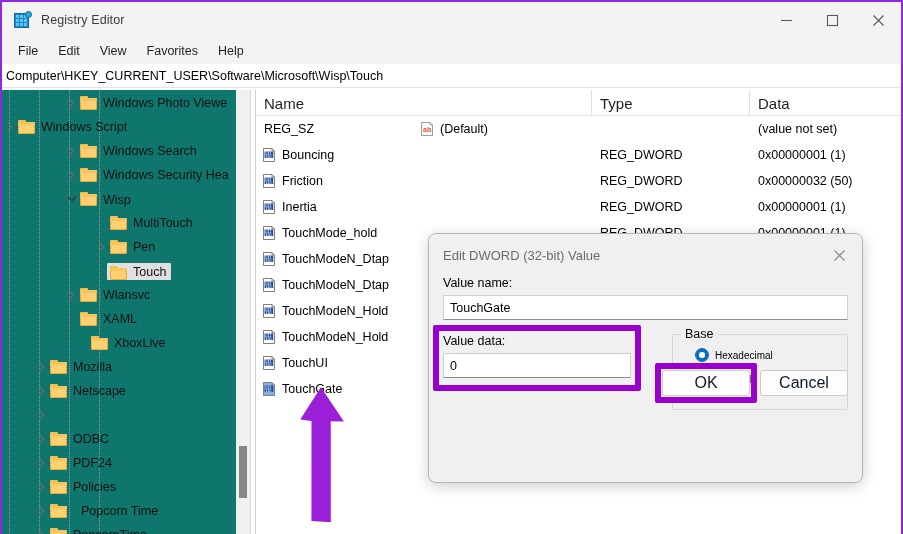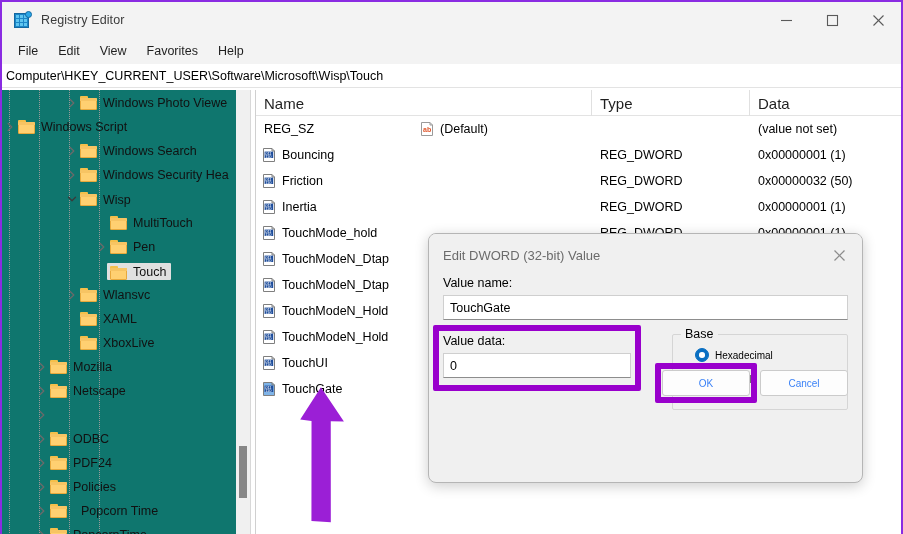--- a/index.html
+++ b/index.html
@@ -359,22 +359,22 @@
     right: 14px; bottom: 14px;
     display: flex;
     gap: 10px;
     align-items: center;
   }
   .btn {
     width: 88px; height: 26px;
     background: #fdfdfd;
     border: 1px solid #cbcbcb;
     border-radius: 3px;
-    font-size: 10px;
-    color: #3b82f6;
+    font-size: 16px;
+    color: #0f172a;
     display: flex;
     align-items: center;
     justify-content: center;
   }
   .ok-wrap { position: relative; }
   .hl-ok {
     position: absolute;
     left: -7px; top: -7px;
     width: 102px; height: 40px;
     border: 6px solid #9900cc;
@@ -585,21 +585,21 @@
               <span class="folder">
                 <span class="main"></span>
                 <span class="tab"></span>
                 <span class="lip"></span>
               </span>
               <span class="lbl">XAML</span>
             </span>
           </div>
           <div class="node" style="padding-left: 62px;">
             <span class="chev"></span>
-            <span class="lblbox" style="display: inline-flex; align-items: center;">
+            <span class="lblbox" style="display: inline-flex; align-items: center; margin-left: 11px;">
               <span class="folder">
                 <span class="main"></span>
                 <span class="tab"></span>
                 <span class="lip"></span>
               </span>
               <span class="lbl">XboxLive</span>
             </span>
           </div>
           <div class="node" style="padding-left: 32px;">
             <span class="chev">

